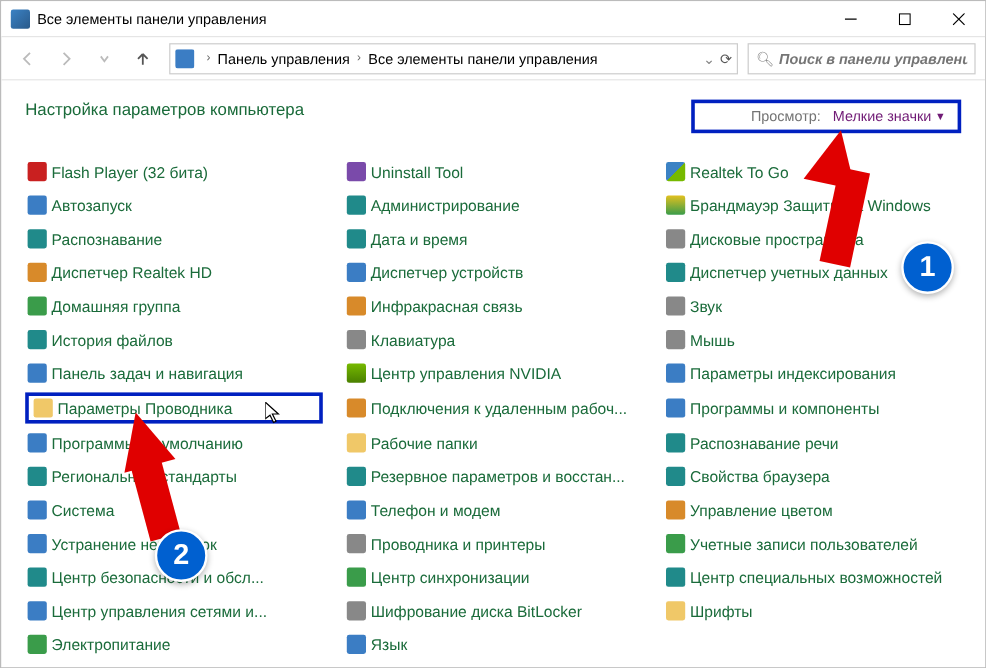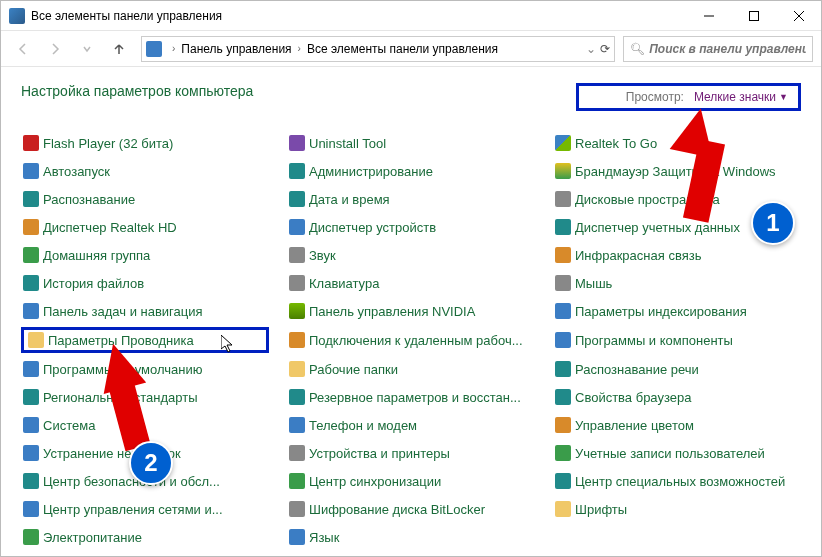--- a/index.html
+++ b/index.html
@@ -188,46 +188,46 @@
       </div>
       <div class="cp-item">
         <span class="icon ic-teal"></span>
         <span>Диспетчер учетных данных</span>
       </div>
       <div class="cp-item">
         <span class="icon ic-green"></span>
         <span>Домашняя группа</span>
       </div>
       <div class="cp-item">
-        <span class="icon ic-gray"></span>
-        <span>Звук</span>
-      </div>
-      <div class="cp-item">
         <span class="icon ic-orange"></span>
         <span>Инфракрасная связь</span>
       </div>
       <div class="cp-item">
+        <span class="icon ic-gray"></span>
+        <span>Звук</span>
+      </div>
+      <div class="cp-item">
         <span class="icon ic-teal"></span>
         <span>История файлов</span>
       </div>
       <div class="cp-item">
         <span class="icon ic-gray"></span>
         <span>Клавиатура</span>
       </div>
       <div class="cp-item">
         <span class="icon ic-gray"></span>
         <span>Мышь</span>
       </div>
       <div class="cp-item">
         <span class="icon ic-blue"></span>
         <span>Панель задач и навигация</span>
       </div>
       <div class="cp-item">
         <span class="icon ic-nvidia"></span>
-        <span>Панель управления NVIDIA</span>
+        <span>Центр управления NVIDIA</span>
       </div>
       <div class="cp-item">
         <span class="icon ic-blue"></span>
         <span>Параметры индексирования</span>
       </div>
       <div class="cp-item highlighted">
         <span class="icon ic-folder"></span>
         <span>Параметры Проводника</span>
       </div>
       <div class="cp-item">
@@ -273,21 +273,21 @@
       <div class="cp-item">
         <span class="icon ic-orange"></span>
         <span>Управление цветом</span>
       </div>
       <div class="cp-item">
         <span class="icon ic-blue"></span>
         <span>Устранение неполадок</span>
       </div>
       <div class="cp-item">
         <span class="icon ic-gray"></span>
-        <span>Устройства и принтеры</span>
+        <span>Проводника и принтеры</span>
       </div>
       <div class="cp-item">
         <span class="icon ic-green"></span>
         <span>Учетные записи пользователей</span>
       </div>
       <div class="cp-item">
         <span class="icon ic-teal"></span>
         <span>Центр безопасности и обсл...</span>
       </div>
       <div class="cp-item">

